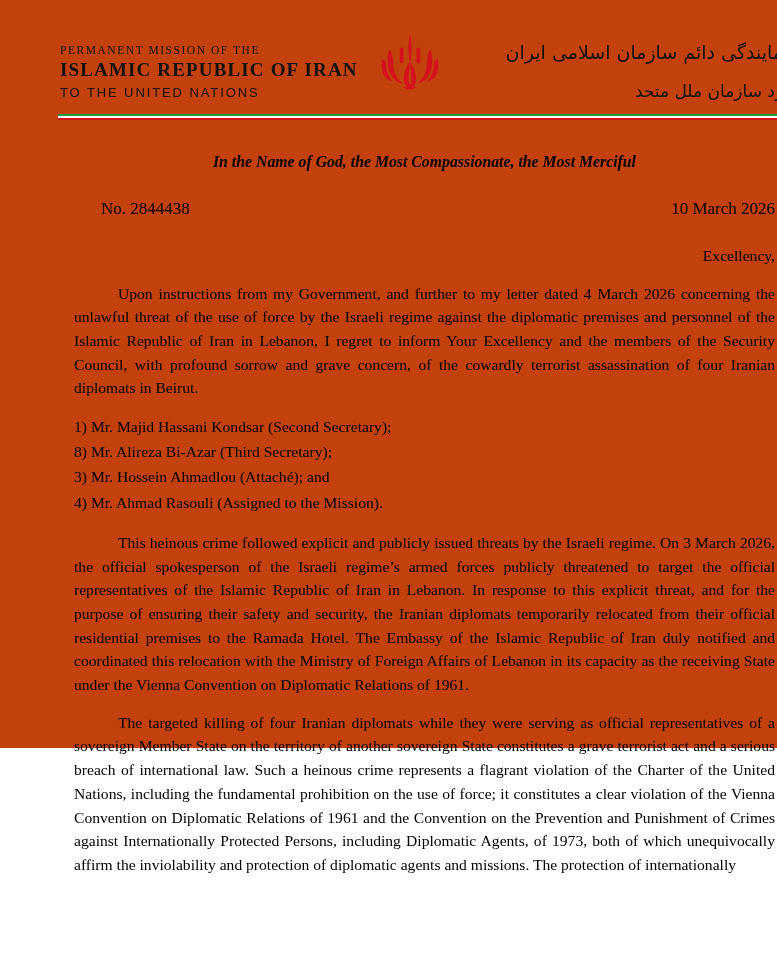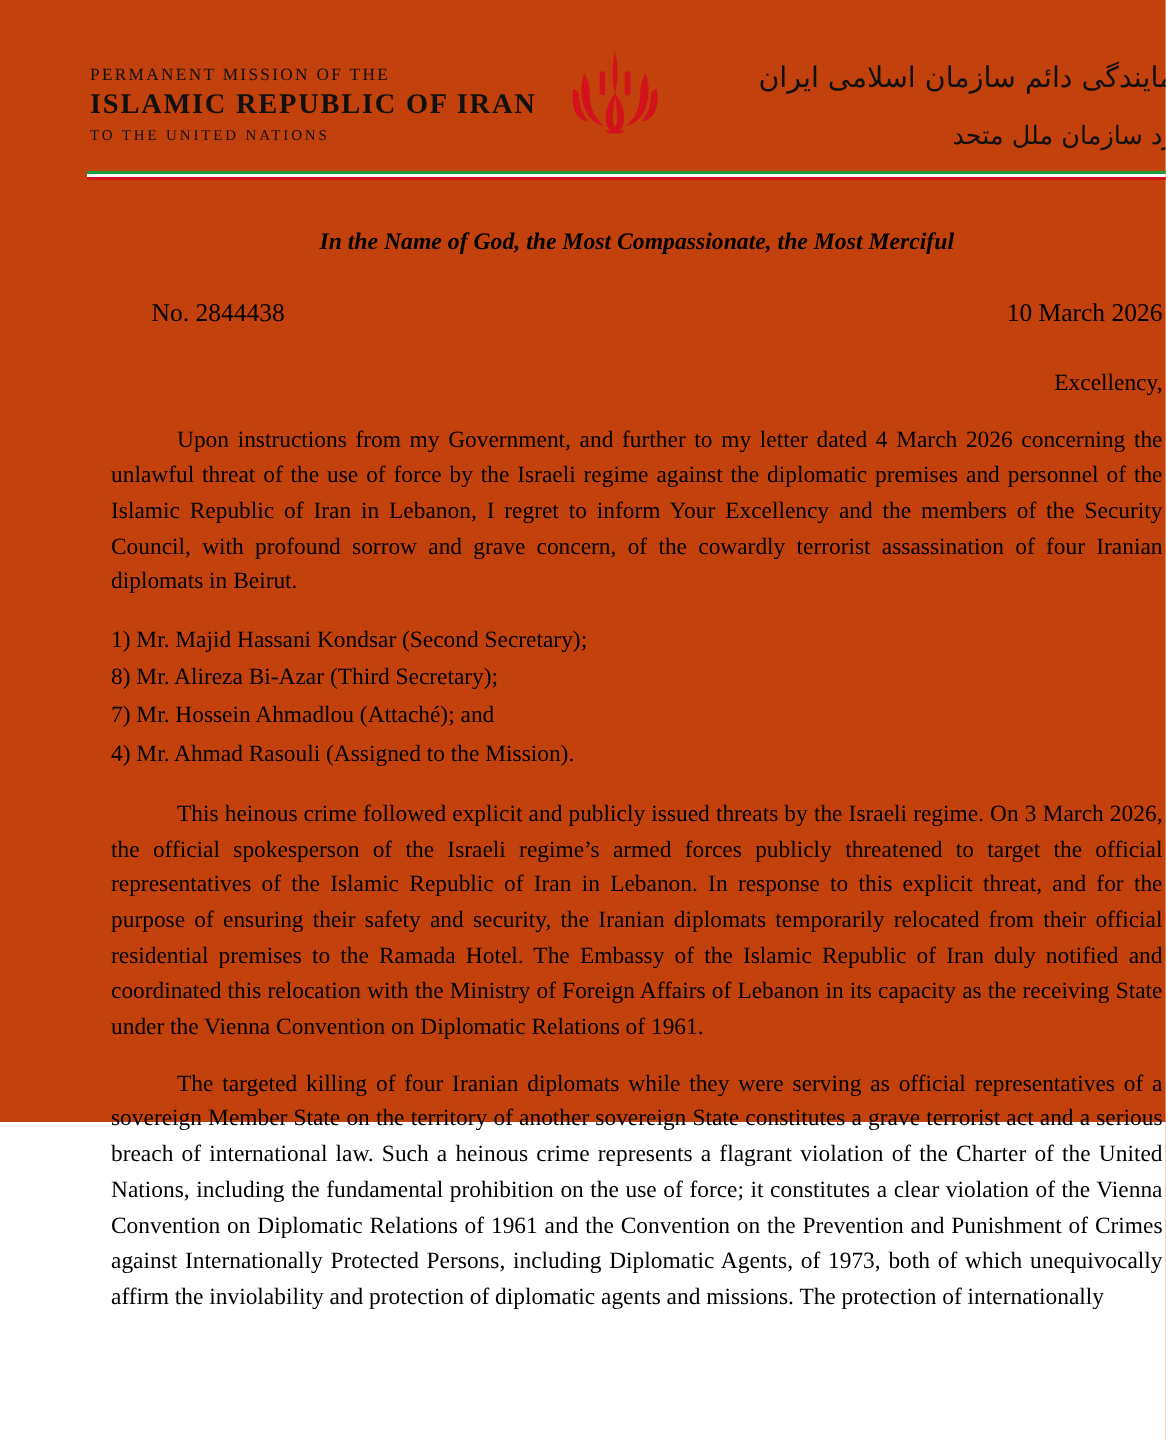--- a/index.html
+++ b/index.html
@@ -45,22 +45,22 @@
   .lh-line2 {
     font-family: Liberation Serif, serif;
     font-size: 19px;
     font-weight: bold;
     letter-spacing: 1.15px;
     color: #111;
     margin-top: 3px;
     white-space: nowrap;
   }
   .lh-line3 {
-    font-family: Liberation Serif, serif;
-    font-size: 10px;
+    font-family: Liberation Sans, sans-serif;
+    font-size: 13px;
     letter-spacing: 1.9px;
     color: #111;
     margin-top: 4px;
     white-space: nowrap;
   }
   .lh-center {
     width: 120px;
     display: flex;
     justify-content: center;
     align-items: flex-start;
@@ -201,21 +201,21 @@
       <span>10 March 2026</span>
     </div>
 
     <div class="salutation">Excellency,</div>
 
     <p class="para">Upon instructions from my Government, and further to my letter dated 4 March 2026 concerning the unlawful threat of the use of force by the Israeli regime against the diplomatic premises and personnel of the Islamic Republic of Iran in Lebanon, I regret to inform Your Excellency and the members of the Security Council, with profound sorrow and grave concern, of the cowardly terrorist assassination of four Iranian diplomats in Beirut.</p>
 
     <ol class="names">
       <li>1) Mr. Majid Hassani Kondsar (Second Secretary);</li>
       <li>8) Mr. Alireza Bi-Azar (Third Secretary);</li>
-      <li>7) Mr. Hossein Ahmadlou (Attaché); and</li>
+      <li>3) Mr. Hossein Ahmadlou (Attaché); and</li>
       <li>4) Mr. Ahmad Rasouli (Assigned to the Mission).</li>
     </ol>
 
     <p class="para">This heinous crime followed explicit and publicly issued threats by the Israeli regime. On 3 March 2026, the official spokesperson of the Israeli regime’s armed forces publicly threatened to target the official representatives of the Islamic Republic of Iran in Lebanon. In response to this explicit threat, and for the purpose of ensuring their safety and security, the Iranian diplomats temporarily relocated from their official residential premises to the Ramada Hotel. The Embassy of the Islamic Republic of Iran duly notified and coordinated this relocation with the Ministry of Foreign Affairs of Lebanon in its capacity as the receiving State under the Vienna Convention on Diplomatic Relations of 1961.</p>
     <p class="para">The targeted killing of four Iranian diplomats while they were serving as official representatives of a sovereign Member State on the territory of another sovereign State constitutes a grave terrorist act and a serious breach of international law. Such a heinous crime represents a flagrant violation of the Charter of the United Nations, including the fundamental prohibition on the use of force; it constitutes a clear violation of the Vienna Convention on Diplomatic Relations of 1961 and the Convention on the Prevention and Punishment of Crimes against Internationally Protected Persons, including Diplomatic Agents, of 1973, both of which unequivocally affirm the inviolability and protection of diplomatic agents and missions. The protection of internationally</p>
   </div>
 
 </div>
 
 </body></html>

